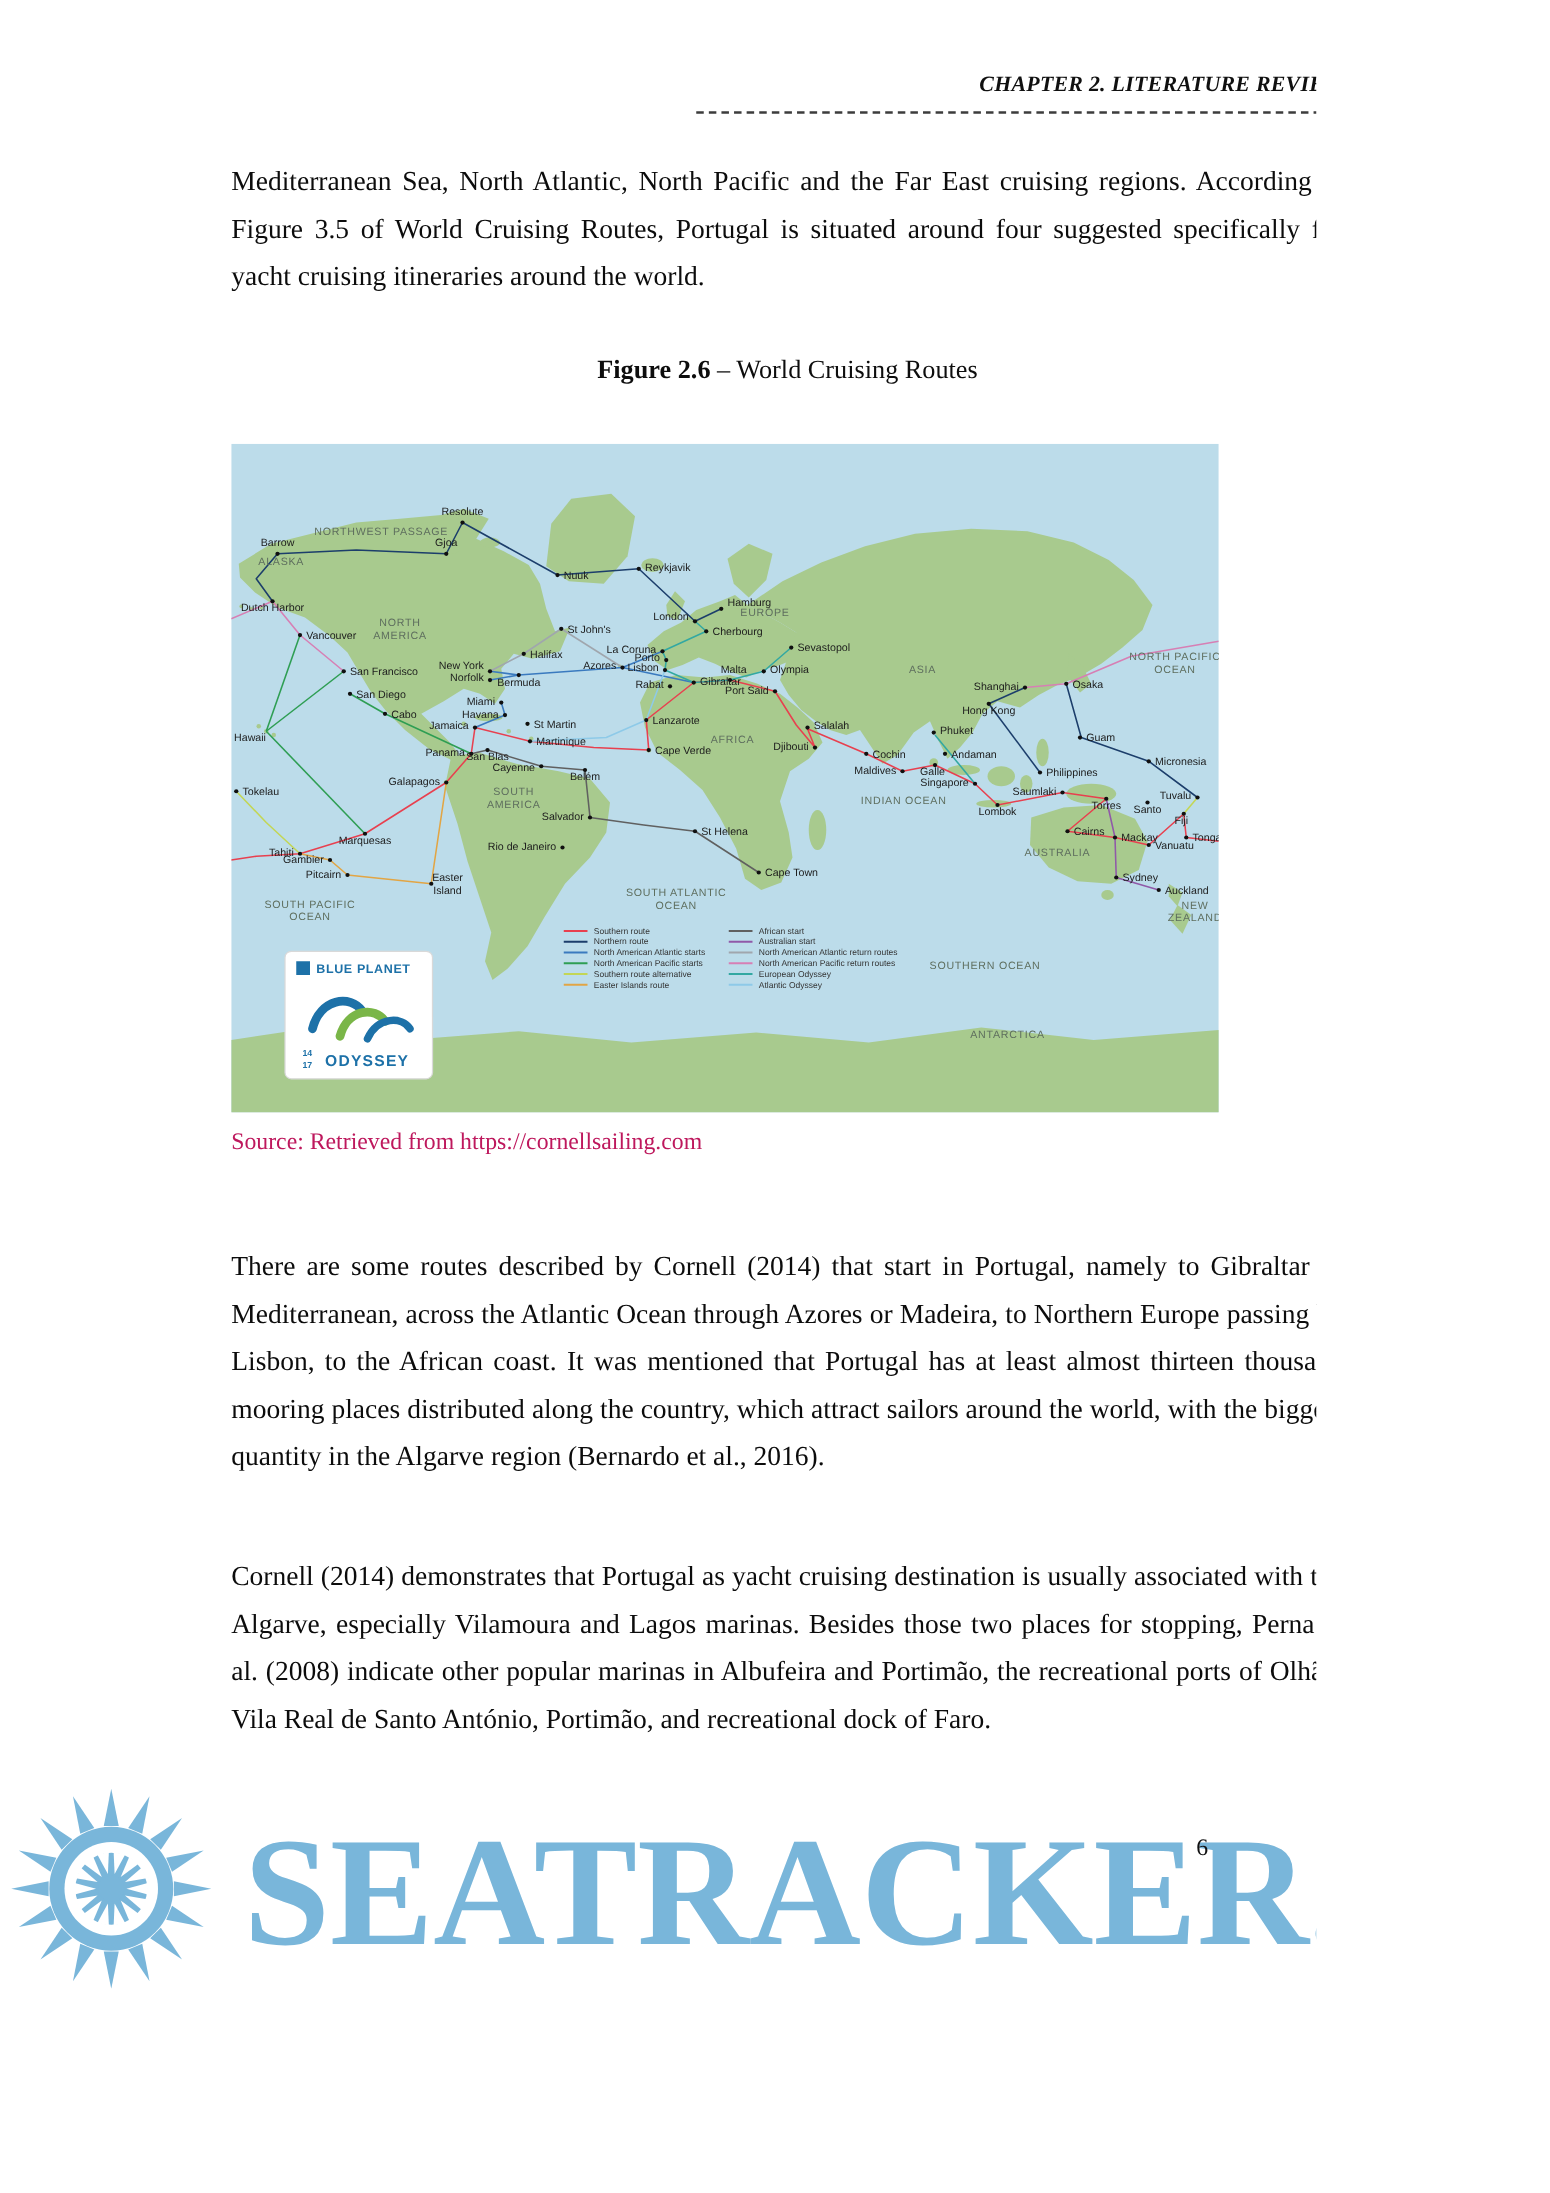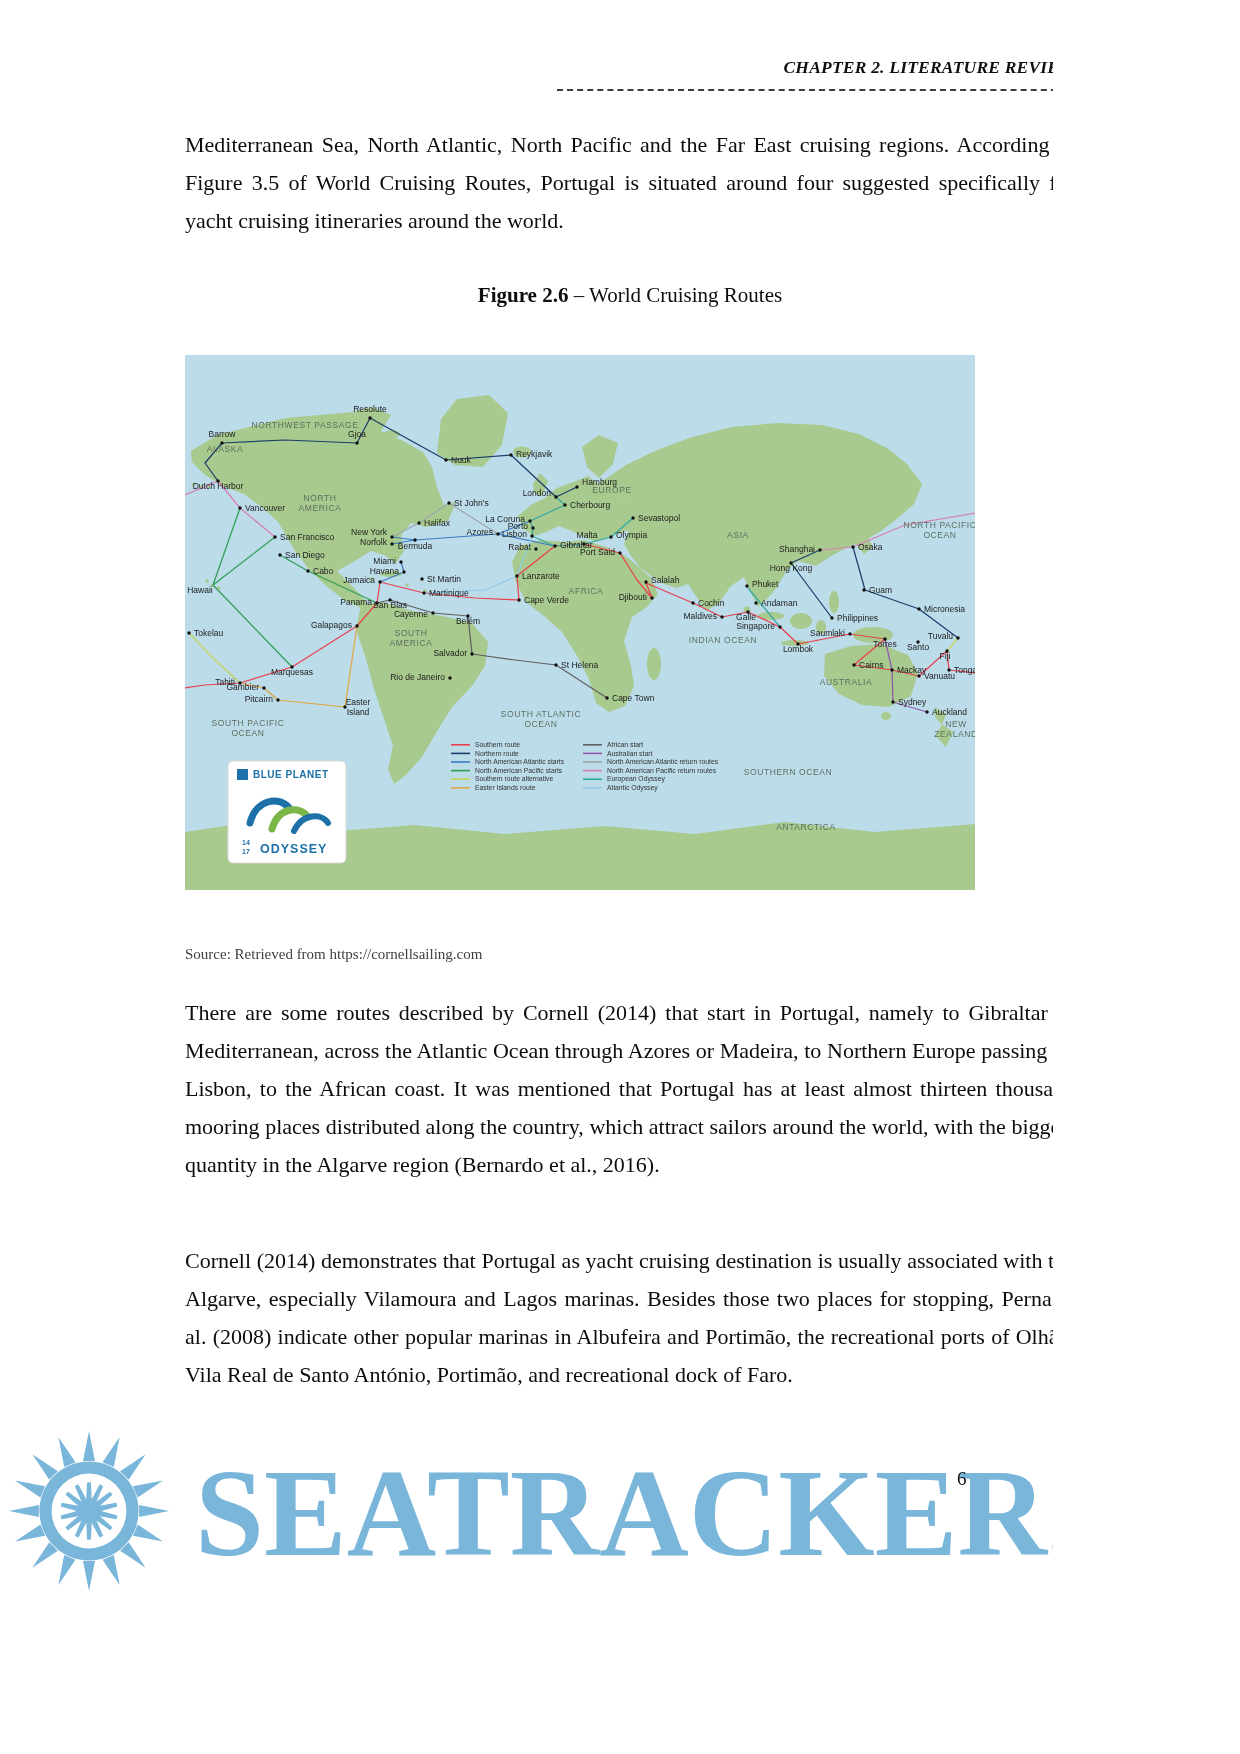--- a/index.html
+++ b/index.html
@@ -21,21 +21,21 @@
   .map-figure{position:absolute;top:355px;left:185px;width:790px;height:535px;}
   .ocean{fill:#bcdcea;}
   .land{fill:#a8ca8e;stroke:none;}
   .place{font:8.5px "Liberation Sans",sans-serif;fill:#1c1c1c;}
   .region{font:8.5px "Liberation Sans",sans-serif;fill:#5e6e5e;letter-spacing:.6px;}
   .legendText{font:6.8px "Liberation Sans",sans-serif;fill:#333333;}
   .logoTop{font:bold 10px "Liberation Sans",sans-serif;fill:#1d71a8;letter-spacing:.5px;}
   .logoBottom{font:bold 12.5px "Liberation Sans",sans-serif;fill:#1d71a8;letter-spacing:1px;}
   .logoYear{font:bold 7px "Liberation Sans",sans-serif;fill:#1d71a8;}
 
-  .figure-source{position:absolute;top:946px;left:185px;font-size:15px;color:#404040;}
+  .figure-source{position:absolute;top:903px;left:185px;font-size:19px;color:#be185d;}
 
   .page-number{position:absolute;top:1468px;left:957px;font-size:19px;color:#111111;z-index:5;}
 
   .watermark{position:absolute;top:1452px;left:166px;width:1074px;white-space:nowrap;
         font-family:"Liberation Serif",serif;font-weight:bold;font-size:124px;line-height:1;
         color:#79b6da;letter-spacing:0px;z-index:3;margin-left:29px;}
   .sun-wrap{position:absolute;top:1424px;left:2px;width:174px;height:174px;z-index:3;}
   .sun-svg{width:100%;height:100%;}
 </style>
 </head>

